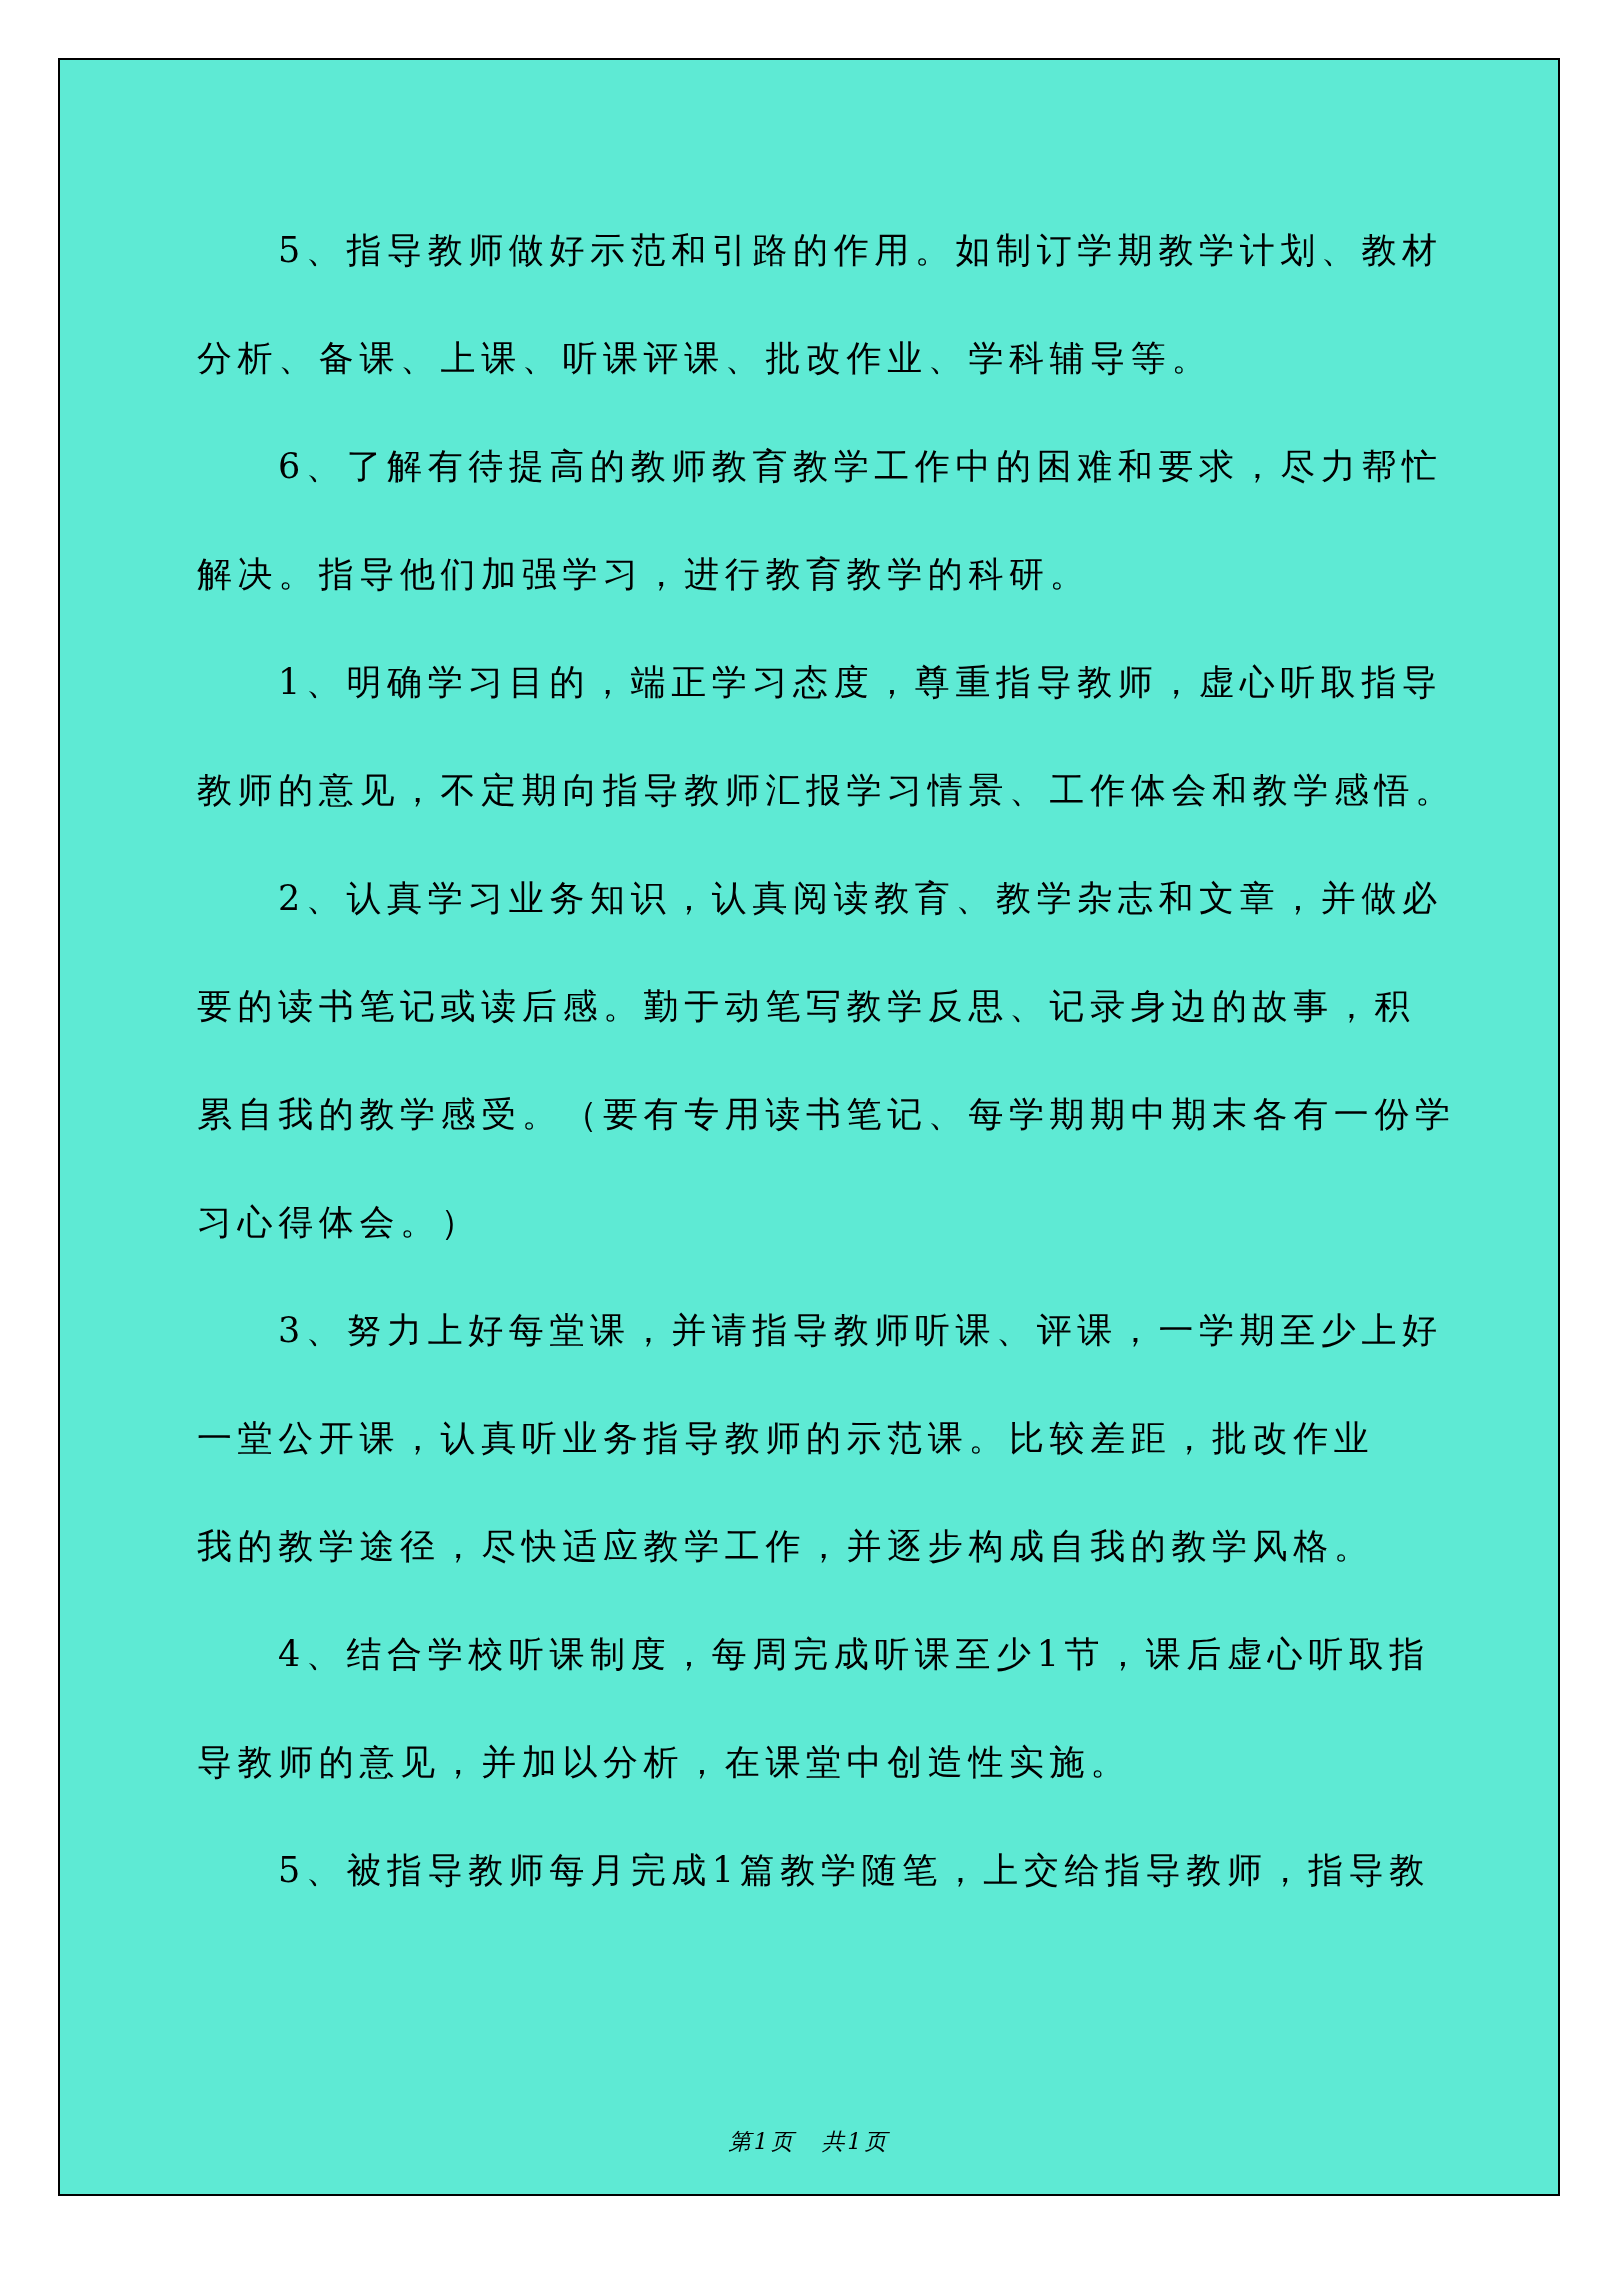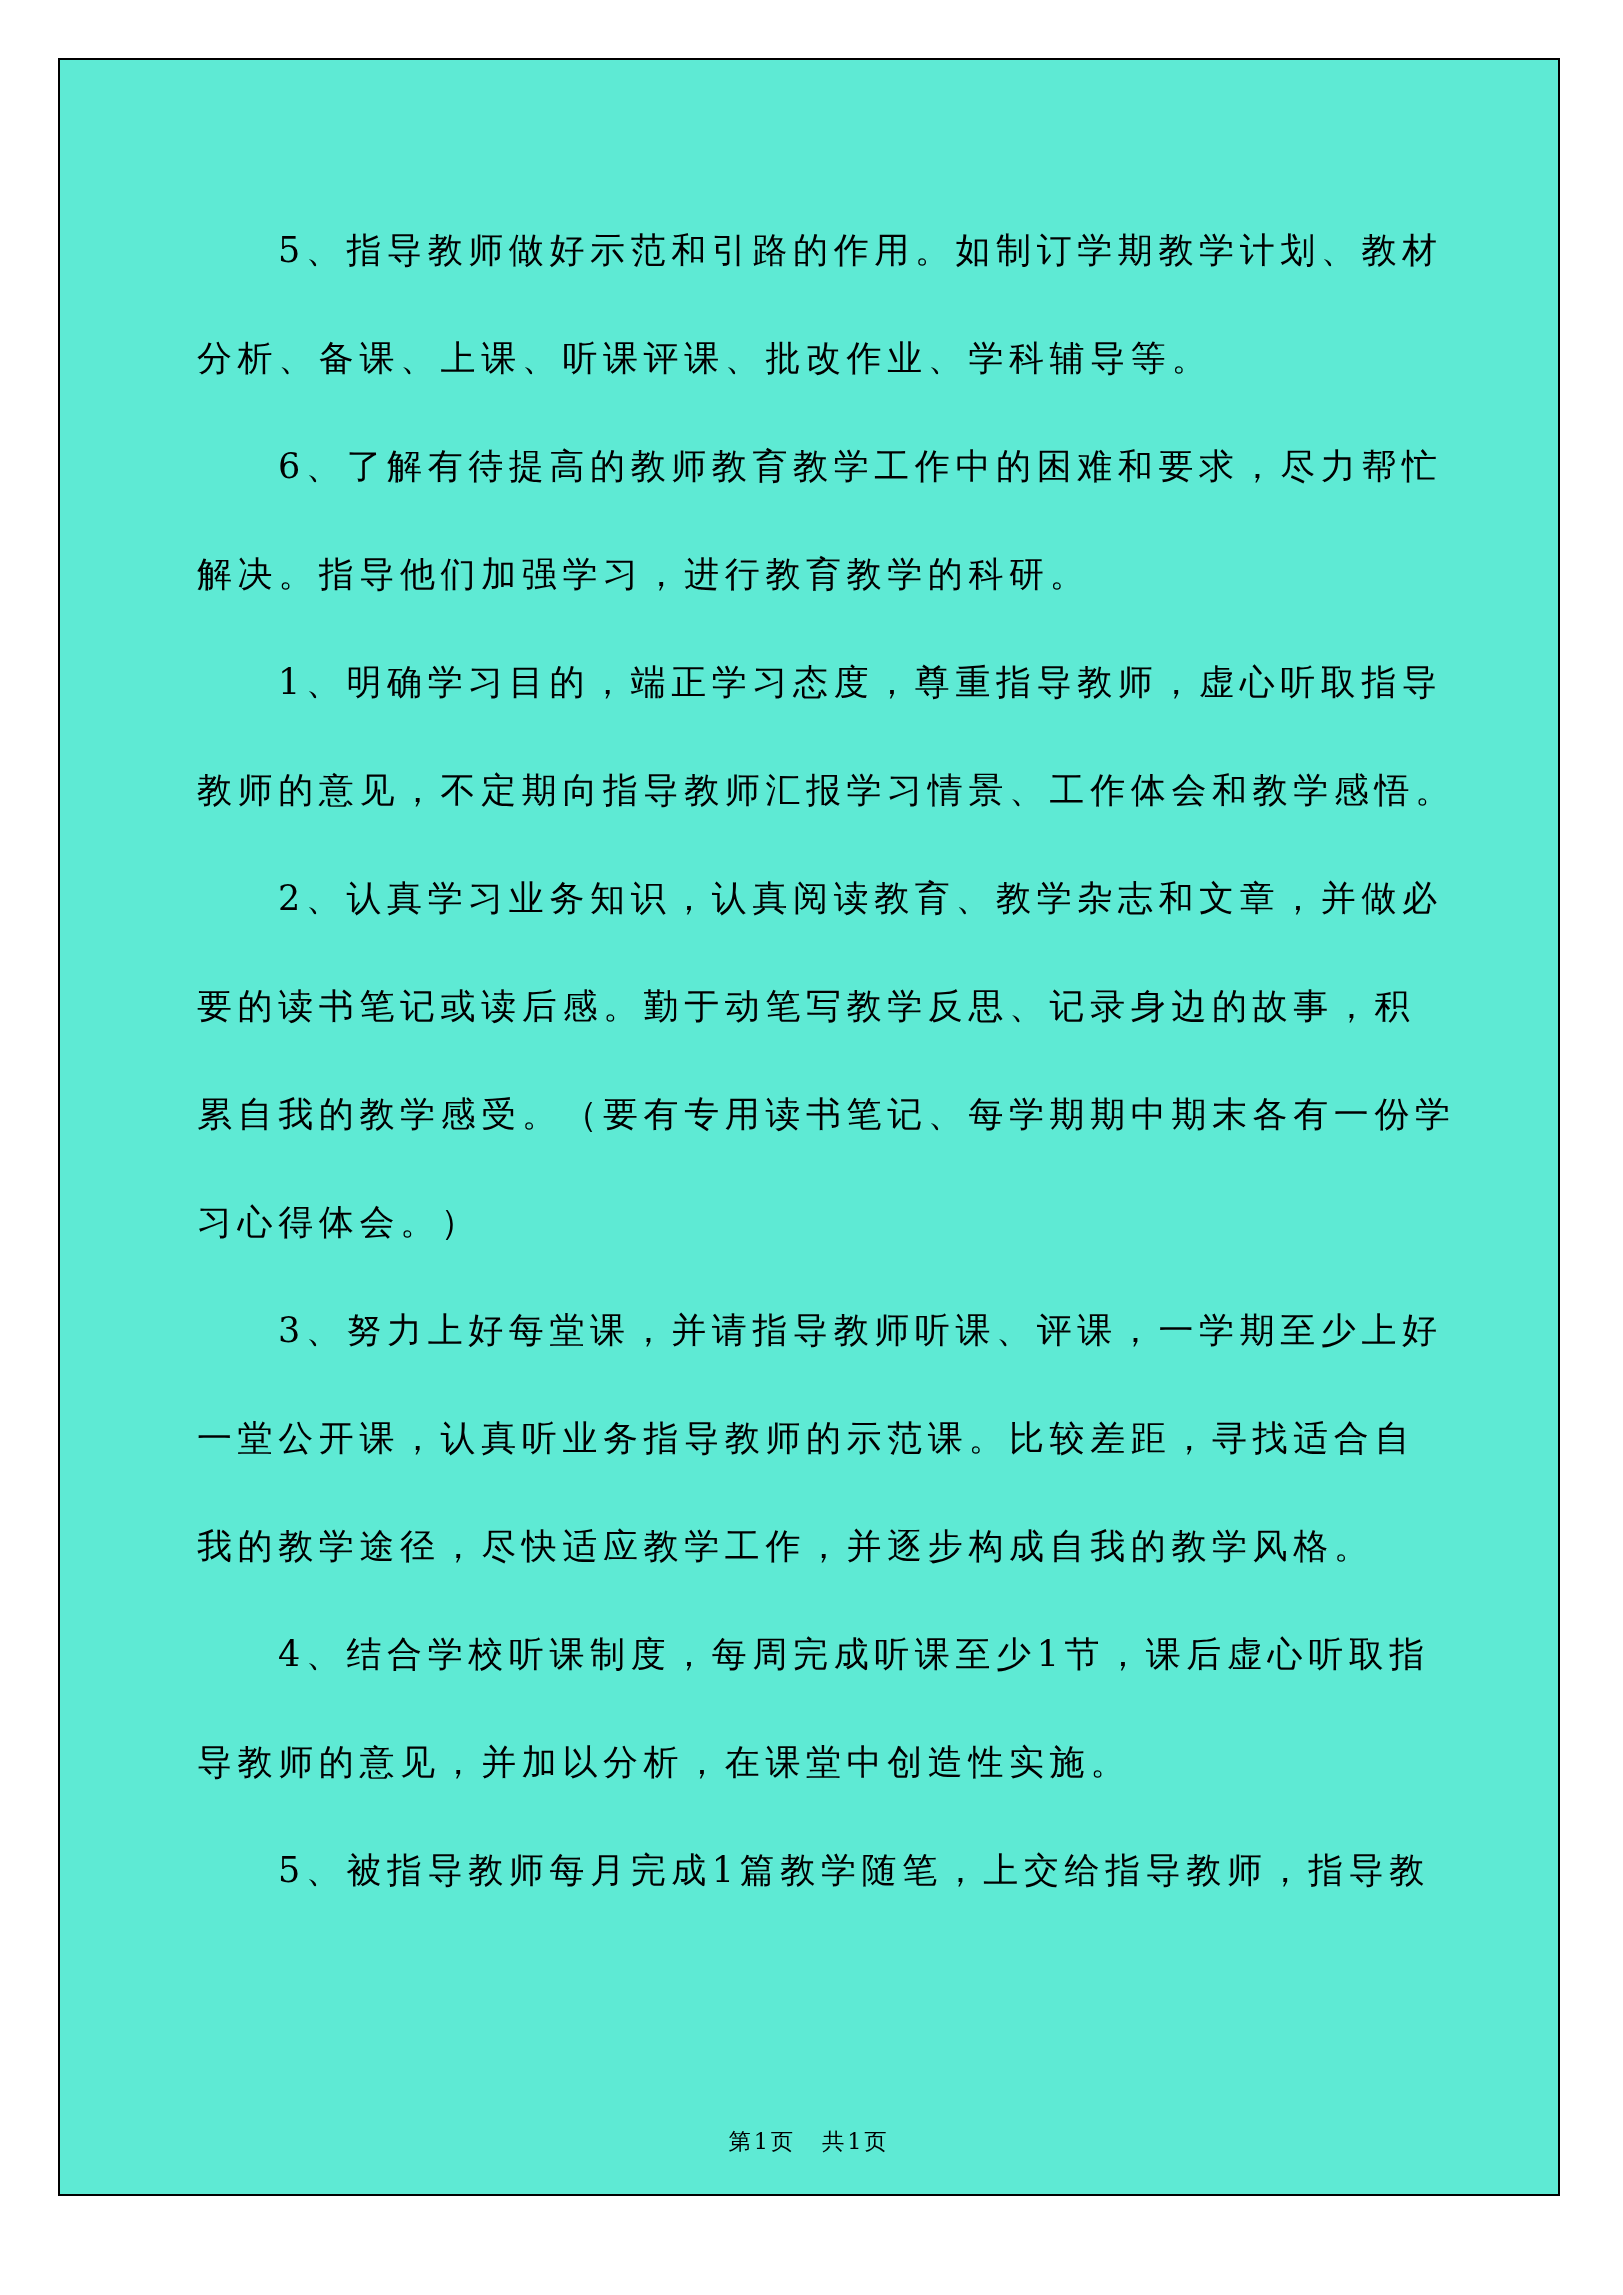--- a/index.html
+++ b/index.html
@@ -42,20 +42,21 @@
     text-indent: 81px;
   }
   .footer {
     position: absolute;
     left: 0;
     right: 0;
     bottom: 37px;
     text-align: center;
     font-size: 22.4px;
     letter-spacing: 2.8px;
+    font-style: italic;
   }
   .footer .total {
     margin-left: 26px;
   }
 </style>
 </head>
 <body>
 
 <div class="page">
   <div class="frame">
@@ -64,21 +65,21 @@
         <div class="line">分析、备课、上课、听课评课、批改作业、学科辅导等。</div>
         <div class="line first">6、了解有待提高的教师教育教学工作中的困难和要求，尽力帮忙</div>
         <div class="line">解决。指导他们加强学习，进行教育教学的科研。</div>
         <div class="line first">1、明确学习目的，端正学习态度，尊重指导教师，虚心听取指导</div>
         <div class="line">教师的意见，不定期向指导教师汇报学习情景、工作体会和教学感悟。</div>
         <div class="line first">2、认真学习业务知识，认真阅读教育、教学杂志和文章，并做必</div>
         <div class="line">要的读书笔记或读后感。勤于动笔写教学反思、记录身边的故事，积</div>
         <div class="line">累自我的教学感受。（要有专用读书笔记、每学期期中期末各有一份学</div>
         <div class="line">习心得体会。）</div>
         <div class="line first">3、努力上好每堂课，并请指导教师听课、评课，一学期至少上好</div>
-        <div class="line">一堂公开课，认真听业务指导教师的示范课。比较差距，寻找适合自</div>
+        <div class="line">一堂公开课，认真听业务指导教师的示范课。比较差距，批改作业</div>
         <div class="line">我的教学途径，尽快适应教学工作，并逐步构成自我的教学风格。</div>
         <div class="line first">4、结合学校听课制度，每周完成听课至少1节，课后虚心听取指</div>
         <div class="line">导教师的意见，并加以分析，在课堂中创造性实施。</div>
         <div class="line first">5、被指导教师每月完成1篇教学随笔，上交给指导教师，指导教</div>
       </div>
     <div class="footer">
       <span>第1页</span><span class="total">共1页</span>
     </div>
   </div>
 </div>

